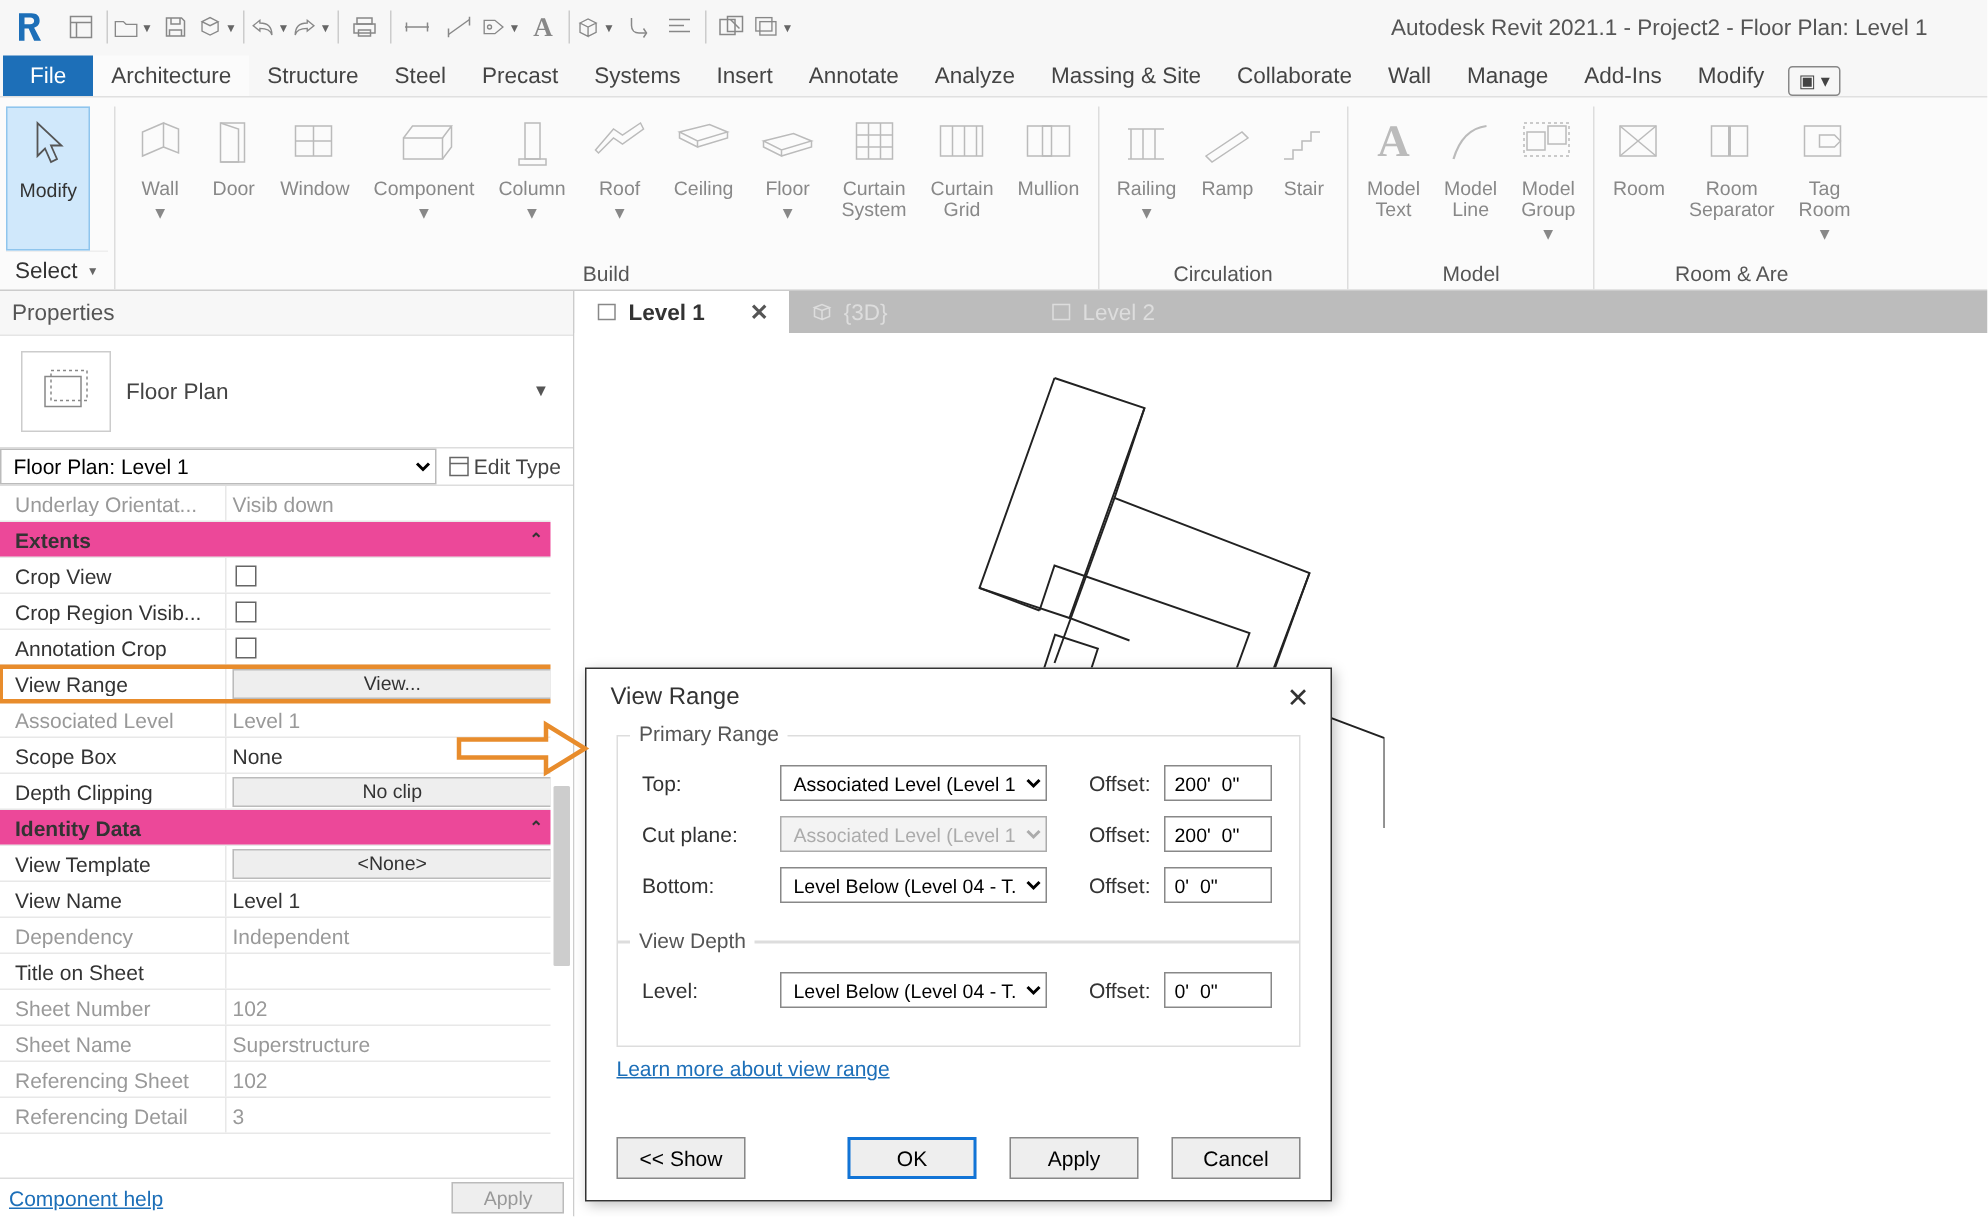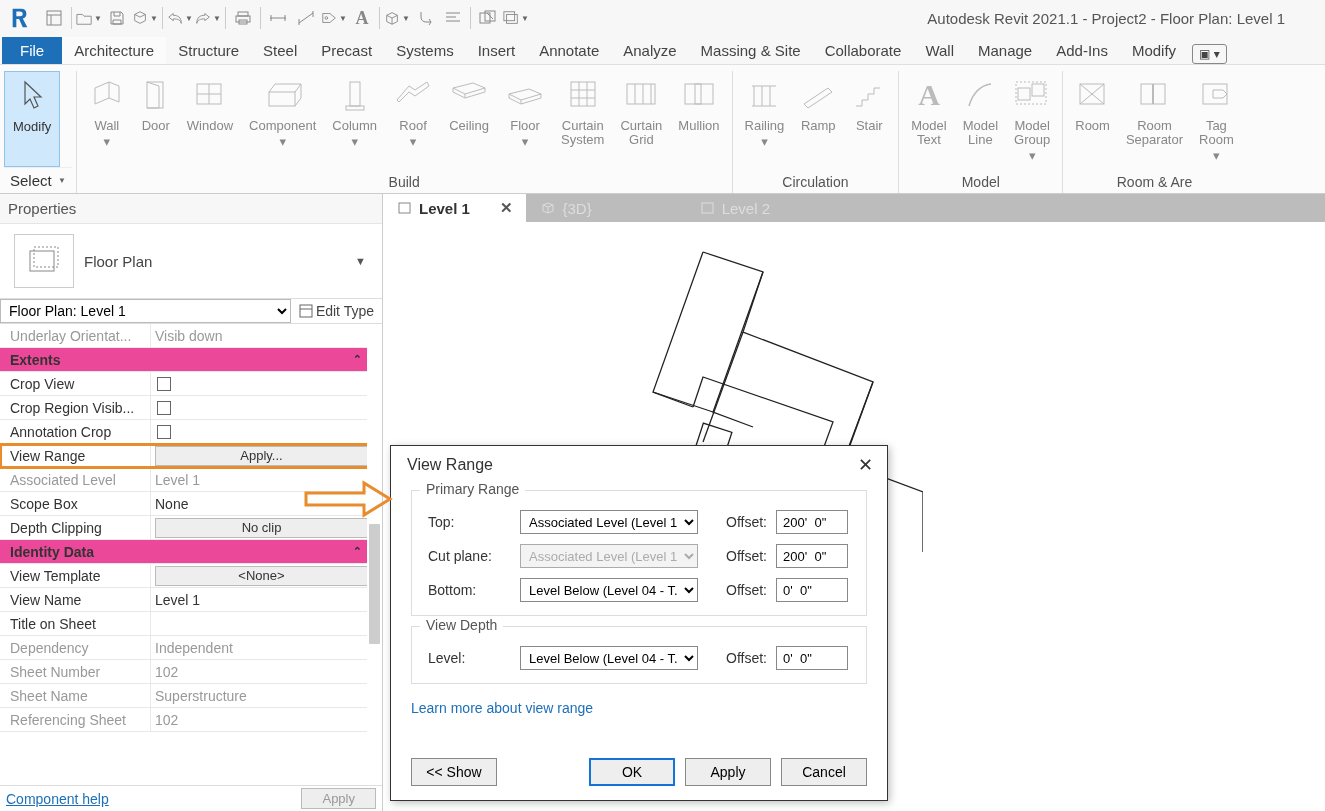--- a/index.html
+++ b/index.html
@@ -73,31 +73,31 @@
   .vt.inactive { color:#ddd;}
   .vt .x { margin-left:24px; color:#555; font-weight:bold;}
   .draw { position:absolute; top:28px; left:0; right:0; bottom:0; overflow:hidden;}
   .draw svg.plan { position:absolute; left:120px; top:10px; width:420px; height:320px;}
   .draw svg.wheel { position:absolute; left:8px; bottom:22px; width:34px; height:34px;}
   
   
   .dialog { position:absolute; left:390px; top:445px; width:498px; height:356px; background:#fff; border:1px solid #333; box-shadow:2px 2px 8px rgba(0,0,0,.25); display:flex; flex-direction:column;}
   .dlg-title { display:flex; justify-content:space-between; align-items:center; padding:8px 14px 8px 16px; font-size:16px;}
   .dlg-body { flex:1; padding:6px 20px; font-size:14px; color:#333; position:relative;}
-  .fieldset { border:1px solid #ddd; padding:12px 8px 6px 8px; margin-bottom:10px; position:relative;}
+  .fieldset { border:1px solid #ddd; padding:12px 8px 18px 8px; margin-bottom:0; position:relative;}
   .fieldset .legend { position:absolute; top:-10px; left:8px; background:#fff; padding:0 6px; font-size:14px; color:#555;}
   .frow { display:flex; align-items:center; height:30px; margin:4px 0;}
   .frow .fl { width:100px; padding-left:8px;}
   .frow .dd2 { width:178px; }
   .frow select { width:100%; height:24px; font-size:13px; border:1px solid #888; background:#eee; padding:0 4px;}
   .frow select.enabled { background:#fff;}
   .frow .ol { width:78px; padding-left:28px;}
   .frow input[type=text] { width:72px; height:24px; font-size:13px; border:1px solid #888; padding:0 6px; background:#fff;}
-  .dlg-link { color:#1d6fb8; font-size:14px; margin-top:6px; display:inline-block;}
-  .dlg-buttons { display:flex; padding:10px 20px 14px 20px; gap:10px;}
+  .dlg-link { color:#1d6fb8; font-size:14px; text-decoration:underline; margin-top:6px; display:inline-block;}
+  .dlg-buttons { display:flex; padding:10px 20px 14px 20px; gap:22px;}
   .dlg-buttons .spacer { flex:1;}
   .dlg-buttons button { width:86px; height:28px; font-size:14px; border:1px solid #888; background:#eee; cursor:pointer;}
   .dlg-buttons button.primary { border:2px solid #1274d6;}
   
   
   .annot { position:absolute; left:304px; top:479px; width:90px; height:40px;}
 </style>
 </head>
 <body>
 
@@ -516,21 +516,21 @@
         </div>
       <div class="pgrow">
           <div class="k">Annotation Crop</div>
           <div class="v">
             <div class="chk"></div>
           </div>
         </div>
       <div class="pgrow highlight">
           <div class="k">View Range</div>
           <div class="v" style="padding:0">
-            <div class="btnv">Apply...</div>
+            <div class="btnv">View...</div>
           </div>
         </div>
       <div class="pgrow">
           <div class="k dim">Associated Level</div>
           <div class="v dim">Level 1</div>
         </div>
       <div class="pgrow">
           <div class="k">Scope Box</div>
           <div class="v">None</div>
         </div>
@@ -548,38 +548,42 @@
           <div class="k">View Template</div>
           <div class="v" style="padding:0">
             <div class="btnv">&lt;None&gt;</div>
           </div>
         </div>
       <div class="pgrow">
           <div class="k">View Name</div>
           <div class="v">Level 1</div>
         </div>
       <div class="pgrow">
+          <div class="k dim">Dependency</div>
+          <div class="v dim">Independent</div>
+        </div>
+      <div class="pgrow">
           <div class="k">Title on Sheet</div>
           <div class="v"></div>
         </div>
       <div class="pgrow">
-          <div class="k dim">Dependency</div>
-          <div class="v dim">Independent</div>
-        </div>
-      <div class="pgrow">
           <div class="k dim">Sheet Number</div>
           <div class="v dim">102</div>
         </div>
       <div class="pgrow">
           <div class="k dim">Sheet Name</div>
           <div class="v dim">Superstructure</div>
         </div>
       <div class="pgrow">
           <div class="k dim">Referencing Sheet</div>
           <div class="v dim">102</div>
+        </div>
+      <div class="pgrow">
+          <div class="k dim">Referencing Detail</div>
+          <div class="v dim">3</div>
         </div>
       <div class="pg-scroll">
           <div class="thumb"></div>
         </div>
     </div>
 
     <div class="propsfoot">
       <div class="hl">Component help</div>
       <div class="ap">Apply</div>
     </div>

